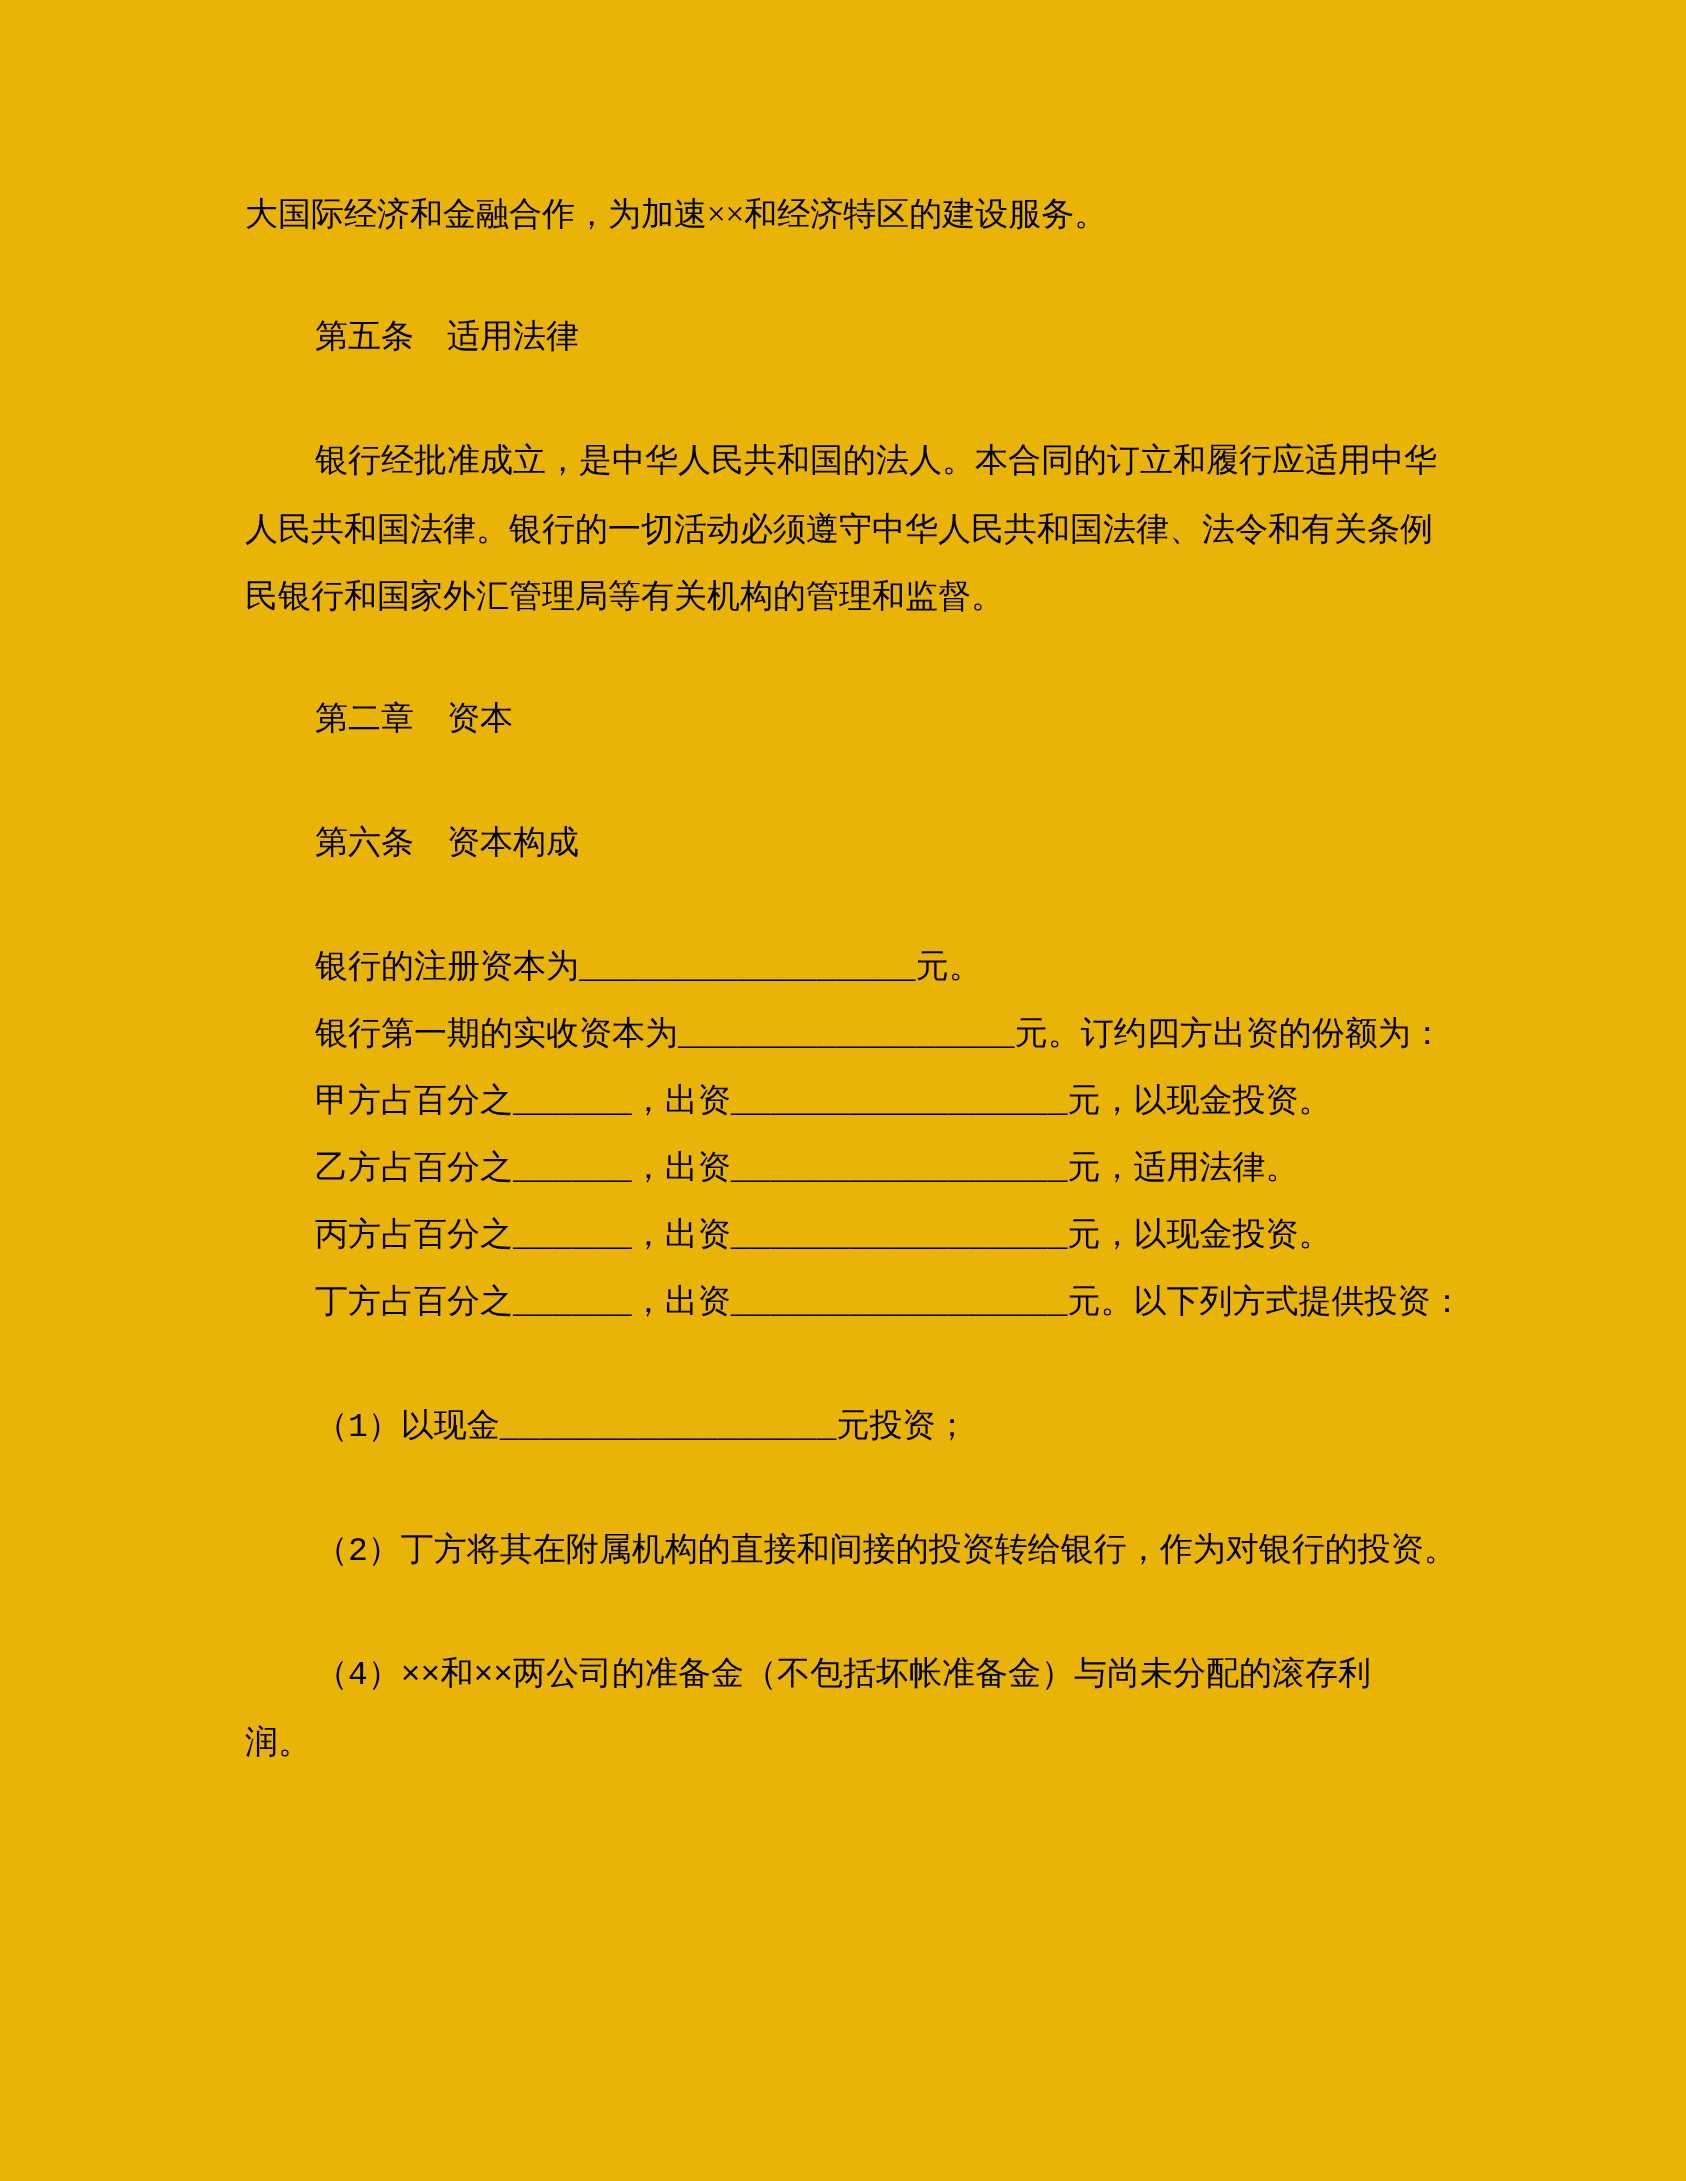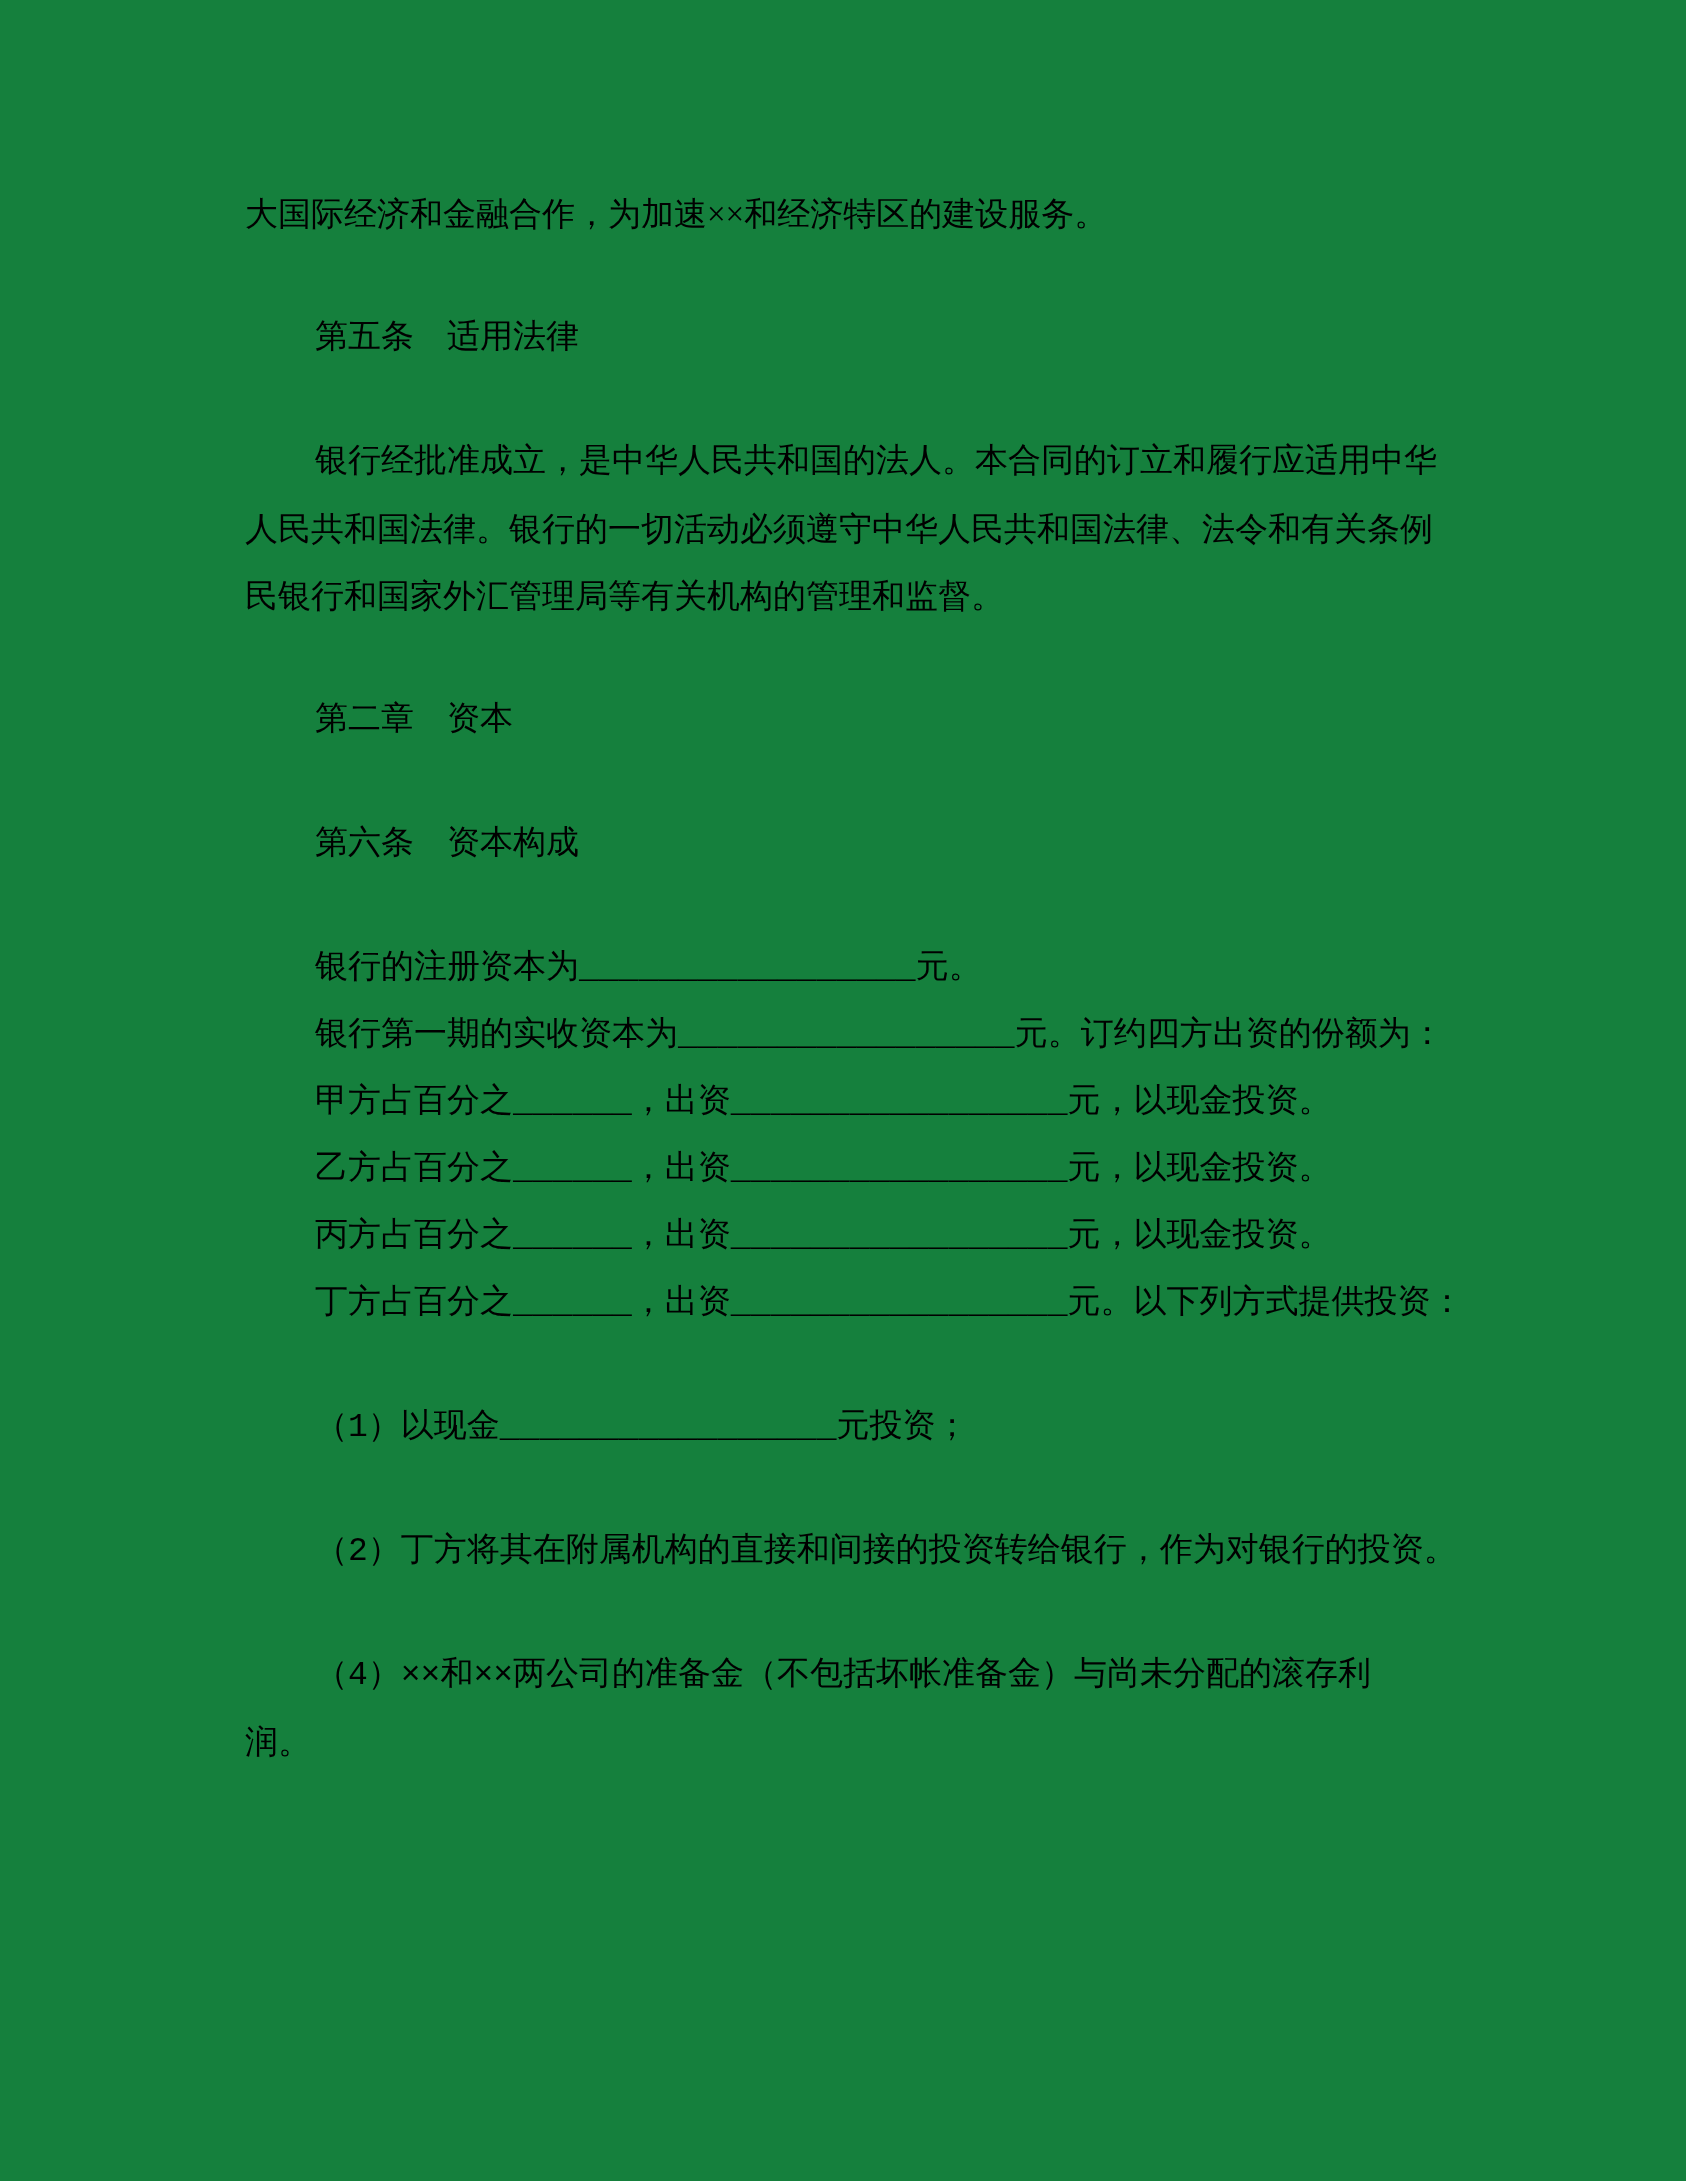--- a/index.html
+++ b/index.html
@@ -3,21 +3,21 @@
 <meta charset="utf-8">
 <style>
   html, body {
     margin: 0;
     padding: 0;
   }
   .page {
     position: relative;
     width: 1686px;
     height: 2182px;
-    background: #15803d;
+    background: #eab308;
     overflow: hidden;
     font-family: "Liberation Serif", "DejaVu Serif", serif;
   }
   .content {
     position: absolute;
     left: 245px;
     top: 181px;
     width: 1221px;
     color: #000000;
   }
@@ -50,21 +50,21 @@
     <div class="line">人民共和国法律。银行的一切活动必须遵守中华人民共和国法律、法令和有关条例</div>
     <div class="line">民银行和国家外汇管理局等有关机构的管理和监督。</div>
 
     <div class="line indent gap">第二章　资本</div>
 
     <div class="line indent gap">第六条　资本构成</div>
 
     <div class="line indent gap">银行的注册资本为_________________元。</div>
     <div class="line indent">银行第一期的实收资本为_________________元。订约四方出资的份额为：</div>
     <div class="line indent">甲方占百分之______，出资_________________元，以现金投资。</div>
-    <div class="line indent">乙方占百分之______，出资_________________元，以现金投资。</div>
+    <div class="line indent">乙方占百分之______，出资_________________元，适用法律。</div>
     <div class="line indent">丙方占百分之______，出资_________________元，以现金投资。</div>
     <div class="line indent">丁方占百分之______，出资_________________元。以下列方式提供投资：</div>
 
     <div class="line indent gap">（1）以现金_________________元投资；</div>
 
     <div class="line indent gap">（2）丁方将其在附属机构的直接和间接的投资转给银行，作为对银行的投资。</div>
 
     <div class="line indent gap">（4）××和××两公司的准备金（不包括坏帐准备金）与尚未分配的滚存利</div>
     <div class="line">润。</div>
 

